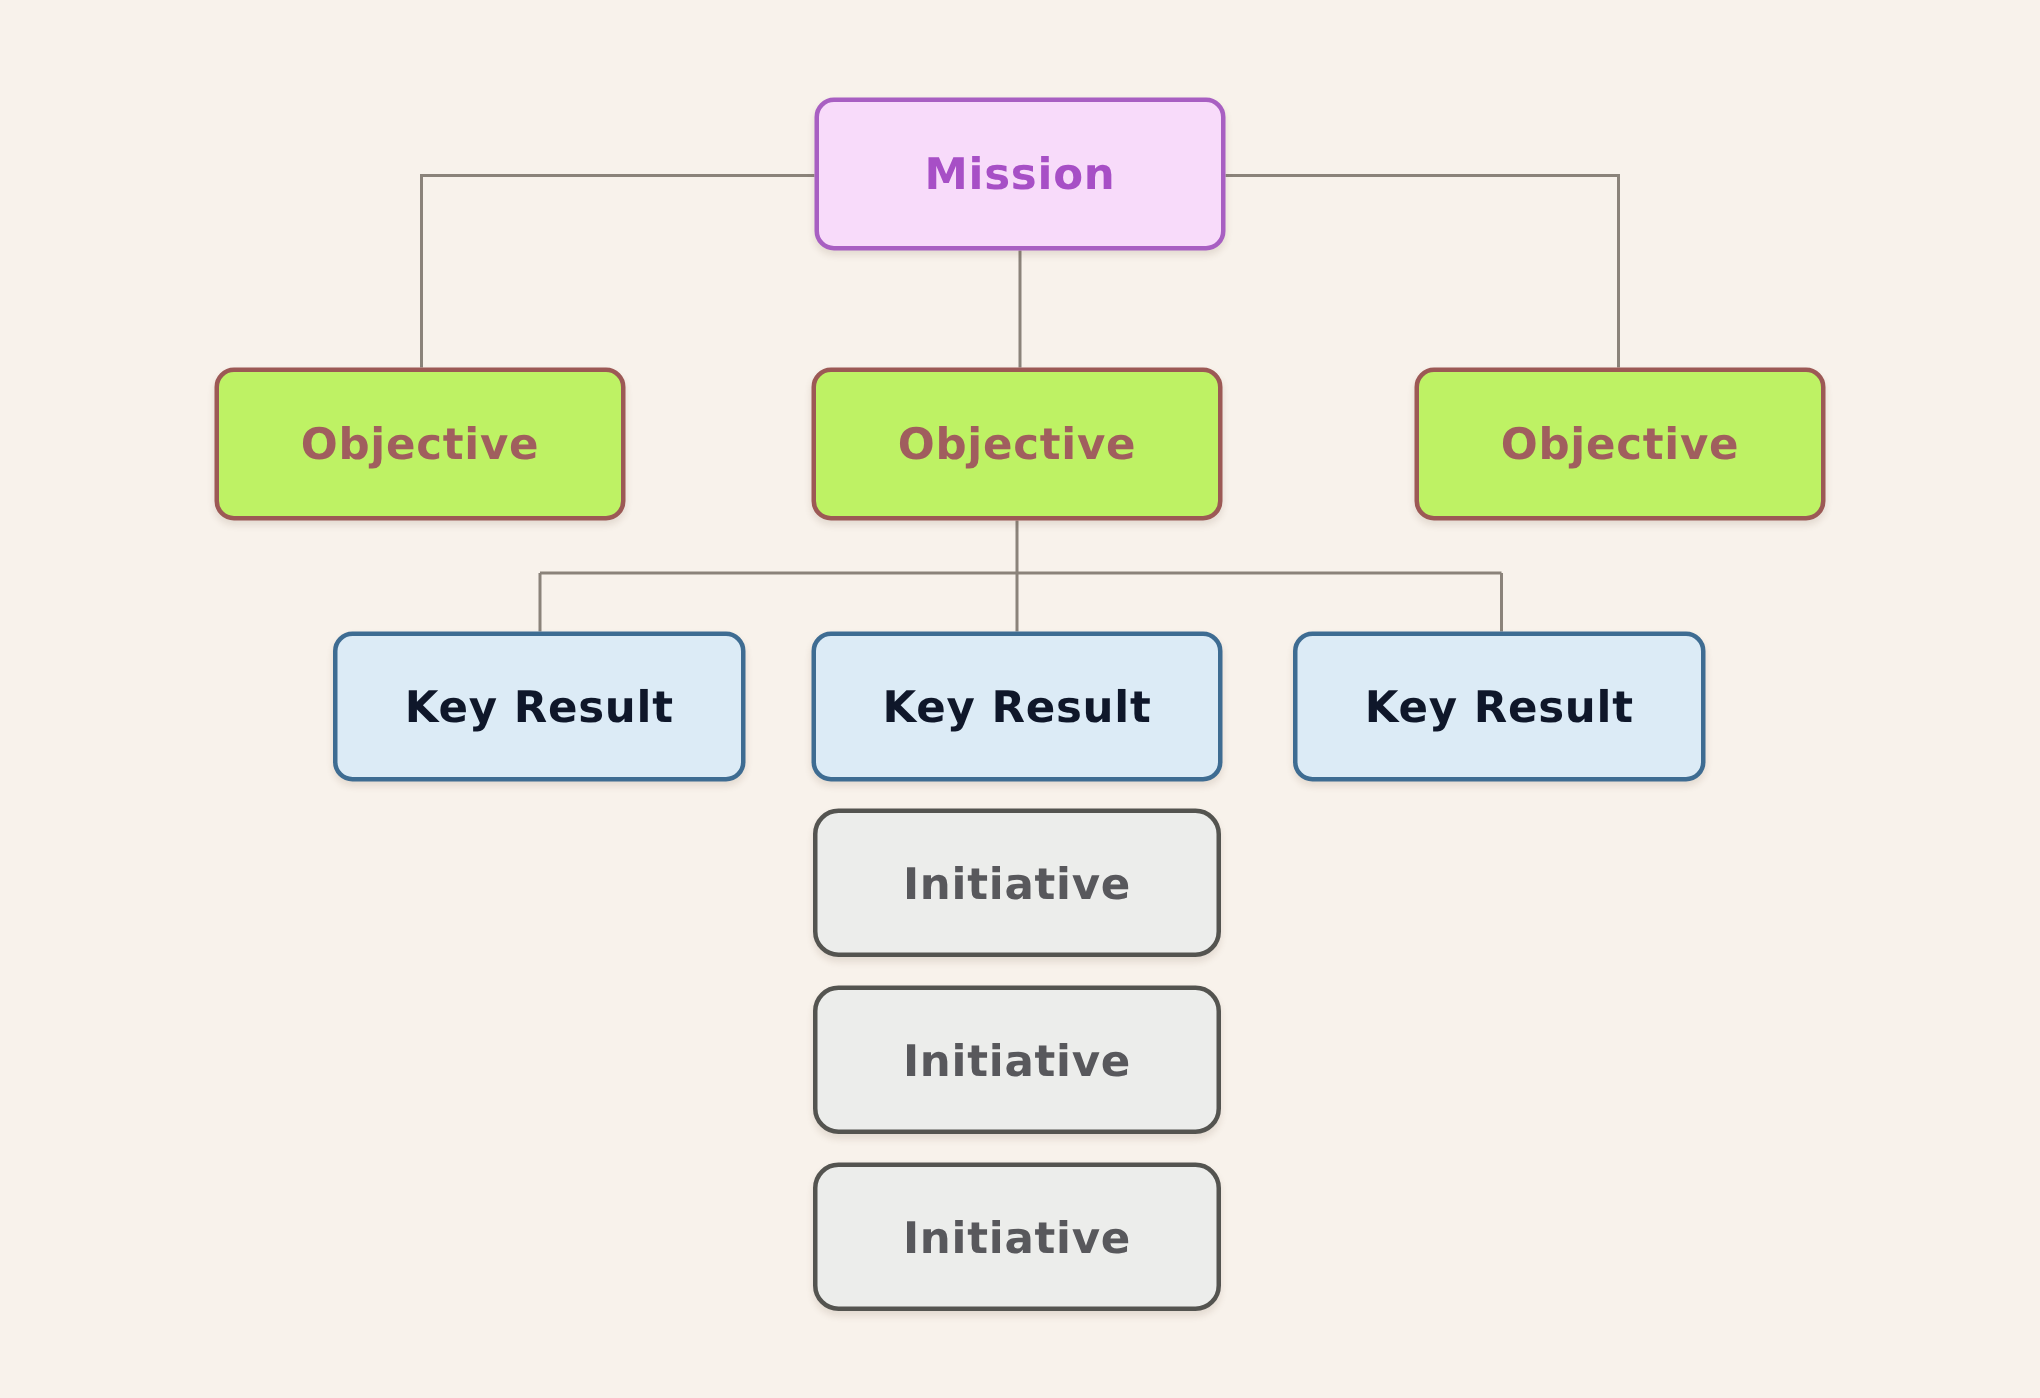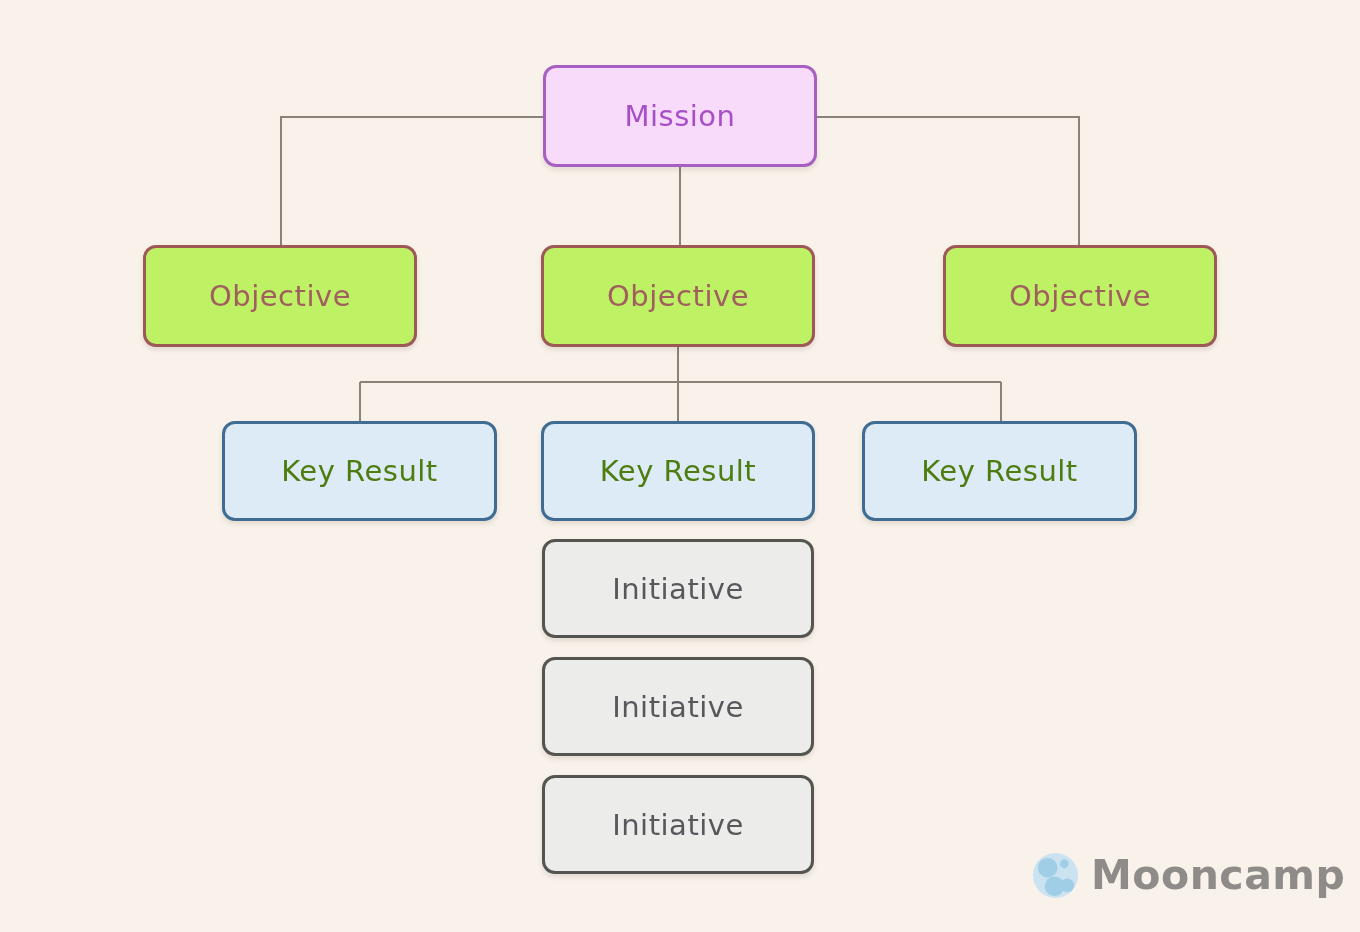--- a/index.html
+++ b/index.html
@@ -26,21 +26,21 @@
     fill: none;
     stroke: #8b837a;
     stroke-width: 2;
   }
   .node {
     position: absolute;
     z-index: 1;
     display: flex;
     align-items: center;
     justify-content: center;
-    font-weight: normal;
+    font-weight: bold;
     font-size: 29px;
     letter-spacing: 0.5px;
     border-radius: 13px;
     border: 3px solid;
     box-shadow: 0 3px 5px rgba(90, 60, 40, 0.13);
   }
   .node--mission {
     background: #f8dbfa;
     border-color: #a85fc2;
     color: #a74fc6;
@@ -51,31 +51,31 @@
     border-color: #9c5955;
     color: #a05e5e;
     top: 245px; width: 274px; height: 102px;
   }
   .node--objective.pos-1 { left: 143px; }
   .node--objective.pos-2 { left: 541px; }
   .node--objective.pos-3 { left: 943px; }
   .node--keyresult {
     background: #dcebf6;
     border-color: #3e6c92;
-    color: #4d7c0f;
+    color: #0f172a;
     top: 421px; width: 275px; height: 100px;
   }
   .node--keyresult.pos-1 { left: 222px; }
   .node--keyresult.pos-2 { left: 541px; width: 274px; }
   .node--keyresult.pos-3 { left: 862px; }
   .node--initiative {
     background: #ecedeb;
     border-color: #545450;
     color: #58585c;
-    left: 542px; width: 272px; height: 99px;
+    left: 542px; width: 272px; height: 99px; border-radius: 17px;
   }
   .node--initiative.pos-1 { top: 539px; }
   .node--initiative.pos-2 { top: 657px; }
   .node--initiative.pos-3 { top: 775px; }
   .branding {
     position: absolute;
     left: 1032px; top: 851px;
     display: flex;
     align-items: center;
     gap: 12px;
@@ -135,31 +135,14 @@
   <div class="node node--initiative pos-1">
     <span>Initiative</span>
   </div>
   <div class="node node--initiative pos-2">
     <span>Initiative</span>
   </div>
   <div class="node node--initiative pos-3">
     <span>Initiative</span>
   </div>
 
-  <div class="branding">
-    <svg class="moon" viewBox="0 0 48 48" xmlns="http://www.w3.org/2000/svg" aria-hidden="true">
-      <defs>
-        <clipPath id="moonClip">
-            <circle cx="24" cy="24" r="23"></circle>
-          </clipPath>
-      </defs>
-      <circle cx="24" cy="24" r="23" fill="#cbe3f1"></circle>
-      <g fill="#9fcee6" clip-path="url(#moonClip)">
-        <circle cx="16" cy="16" r="10"></circle>
-        <circle cx="33" cy="12" r="4.5"></circle>
-        <circle cx="23" cy="35" r="10"></circle>
-        <circle cx="36" cy="34" r="7"></circle>
-      </g>
-    </svg>
-    <span class="logo-text">Mooncamp</span>
-  </div>
 
 </div>
 
 </body></html>

